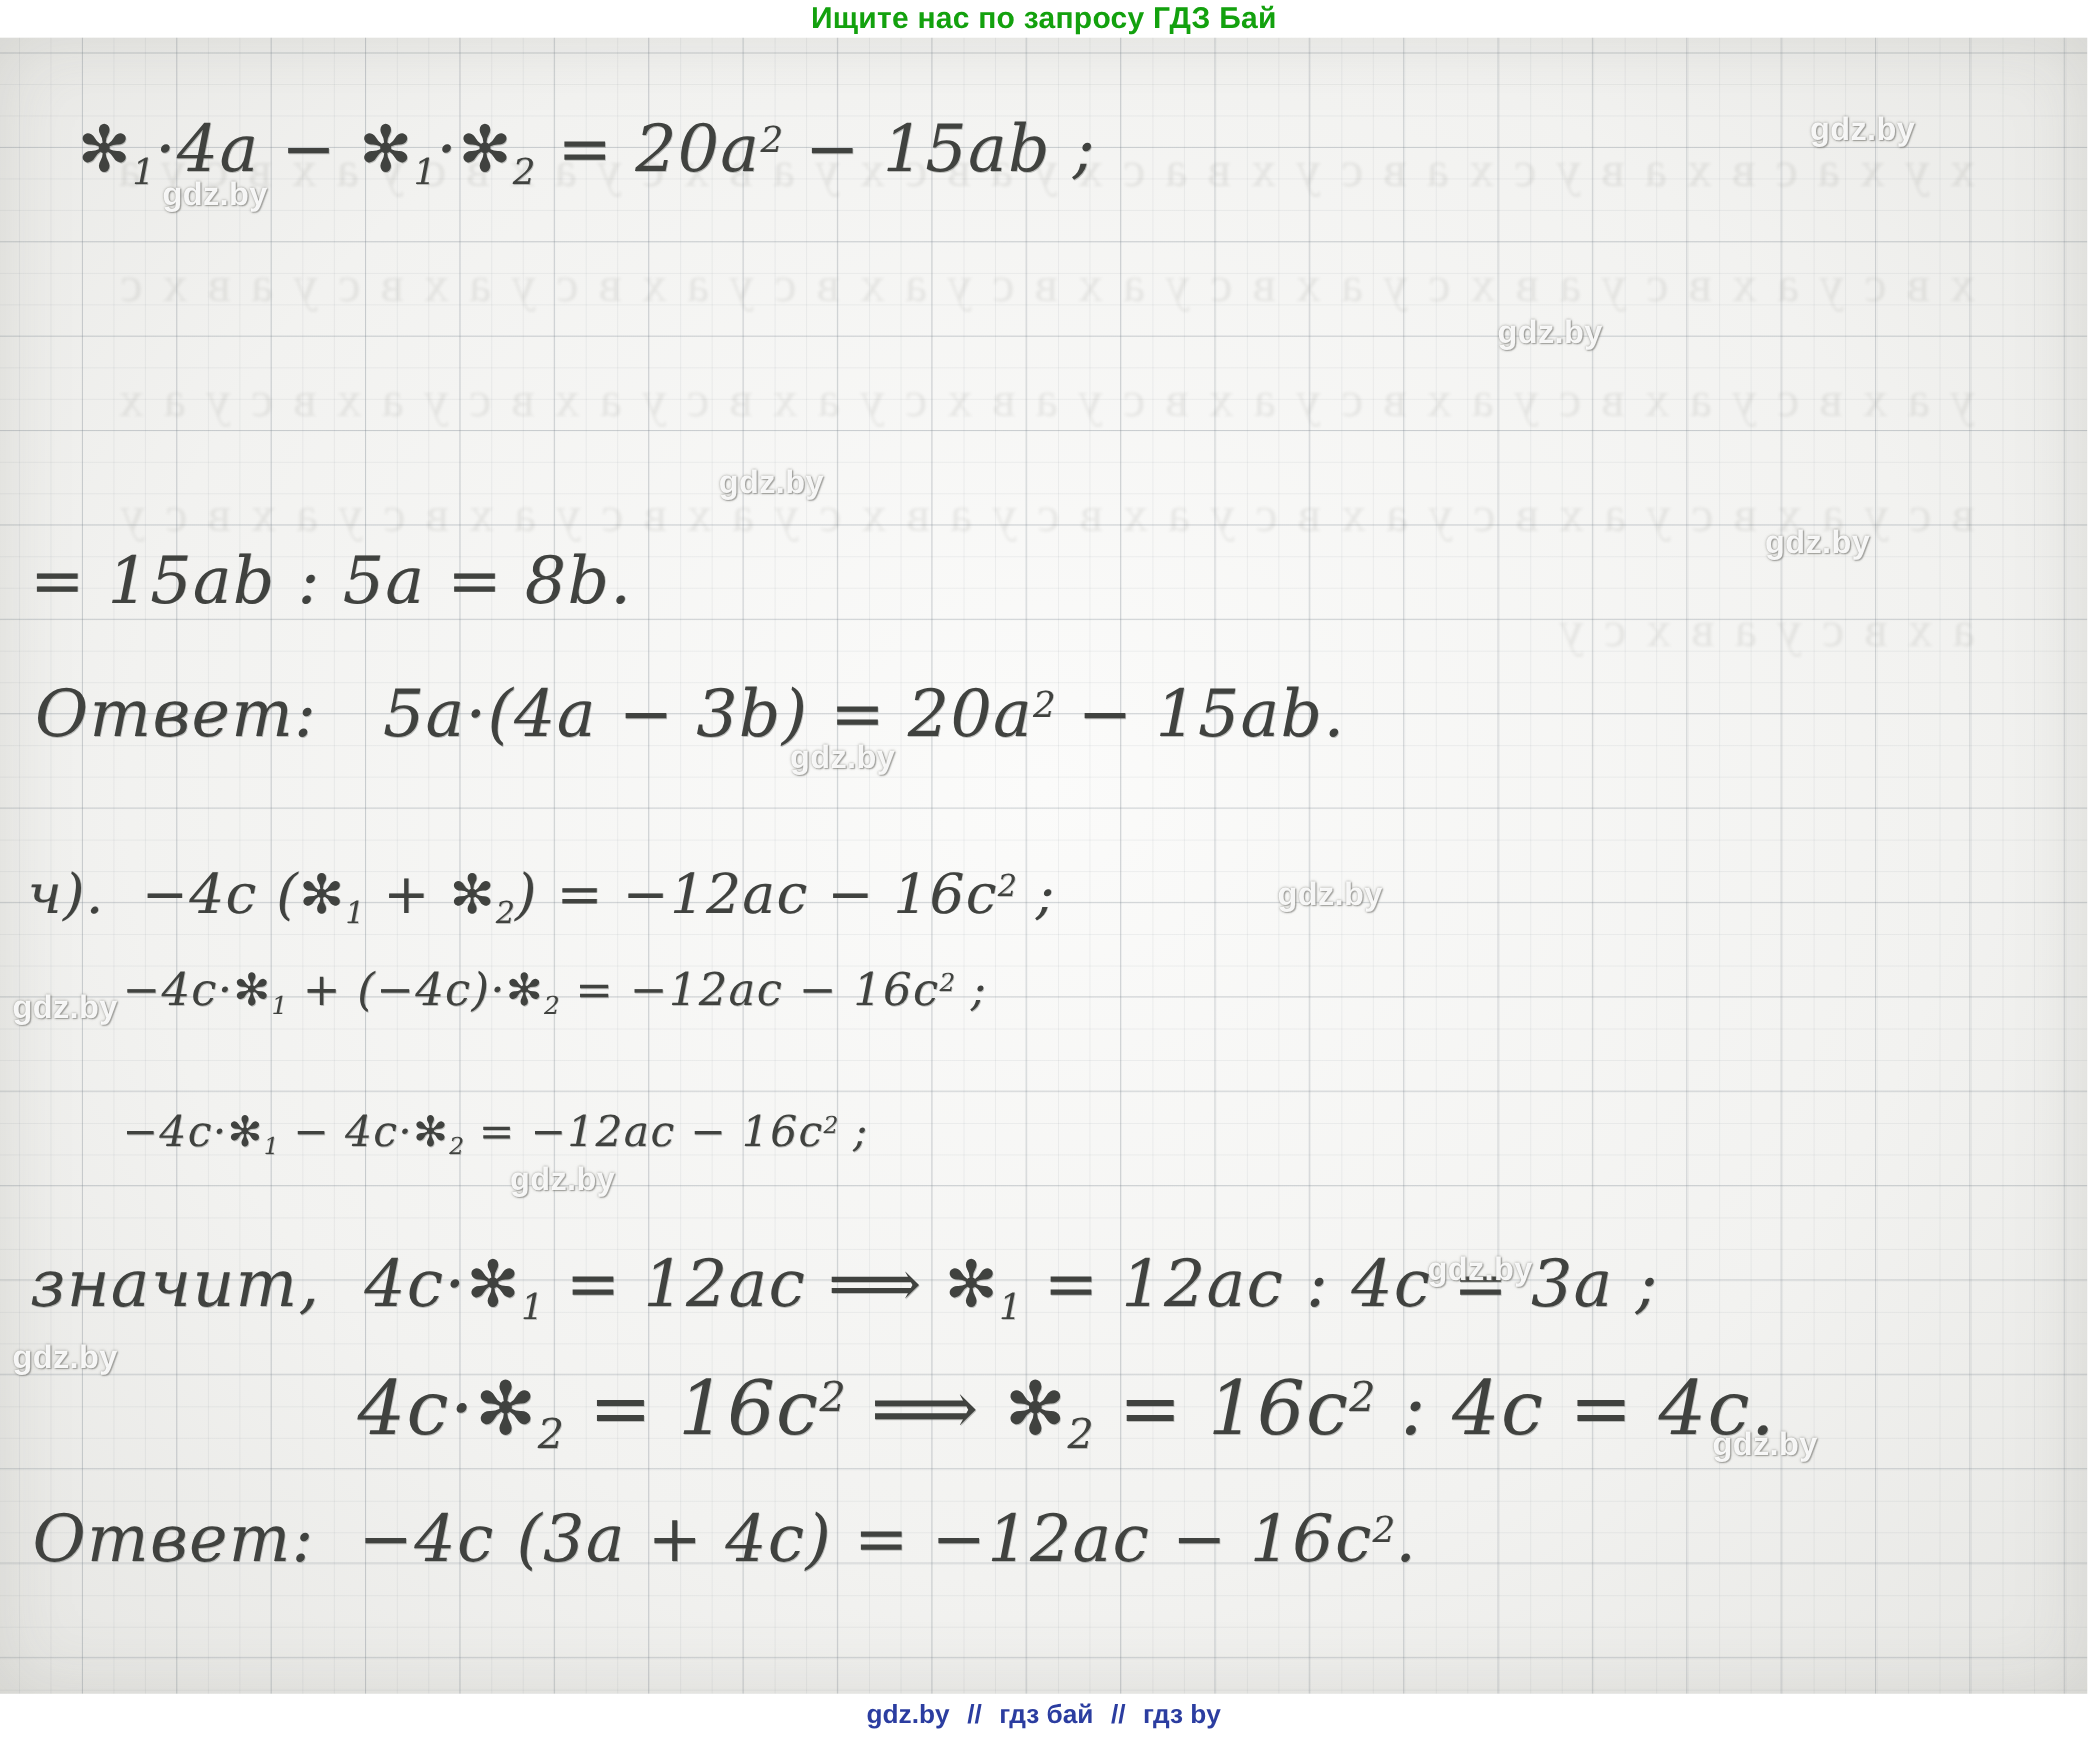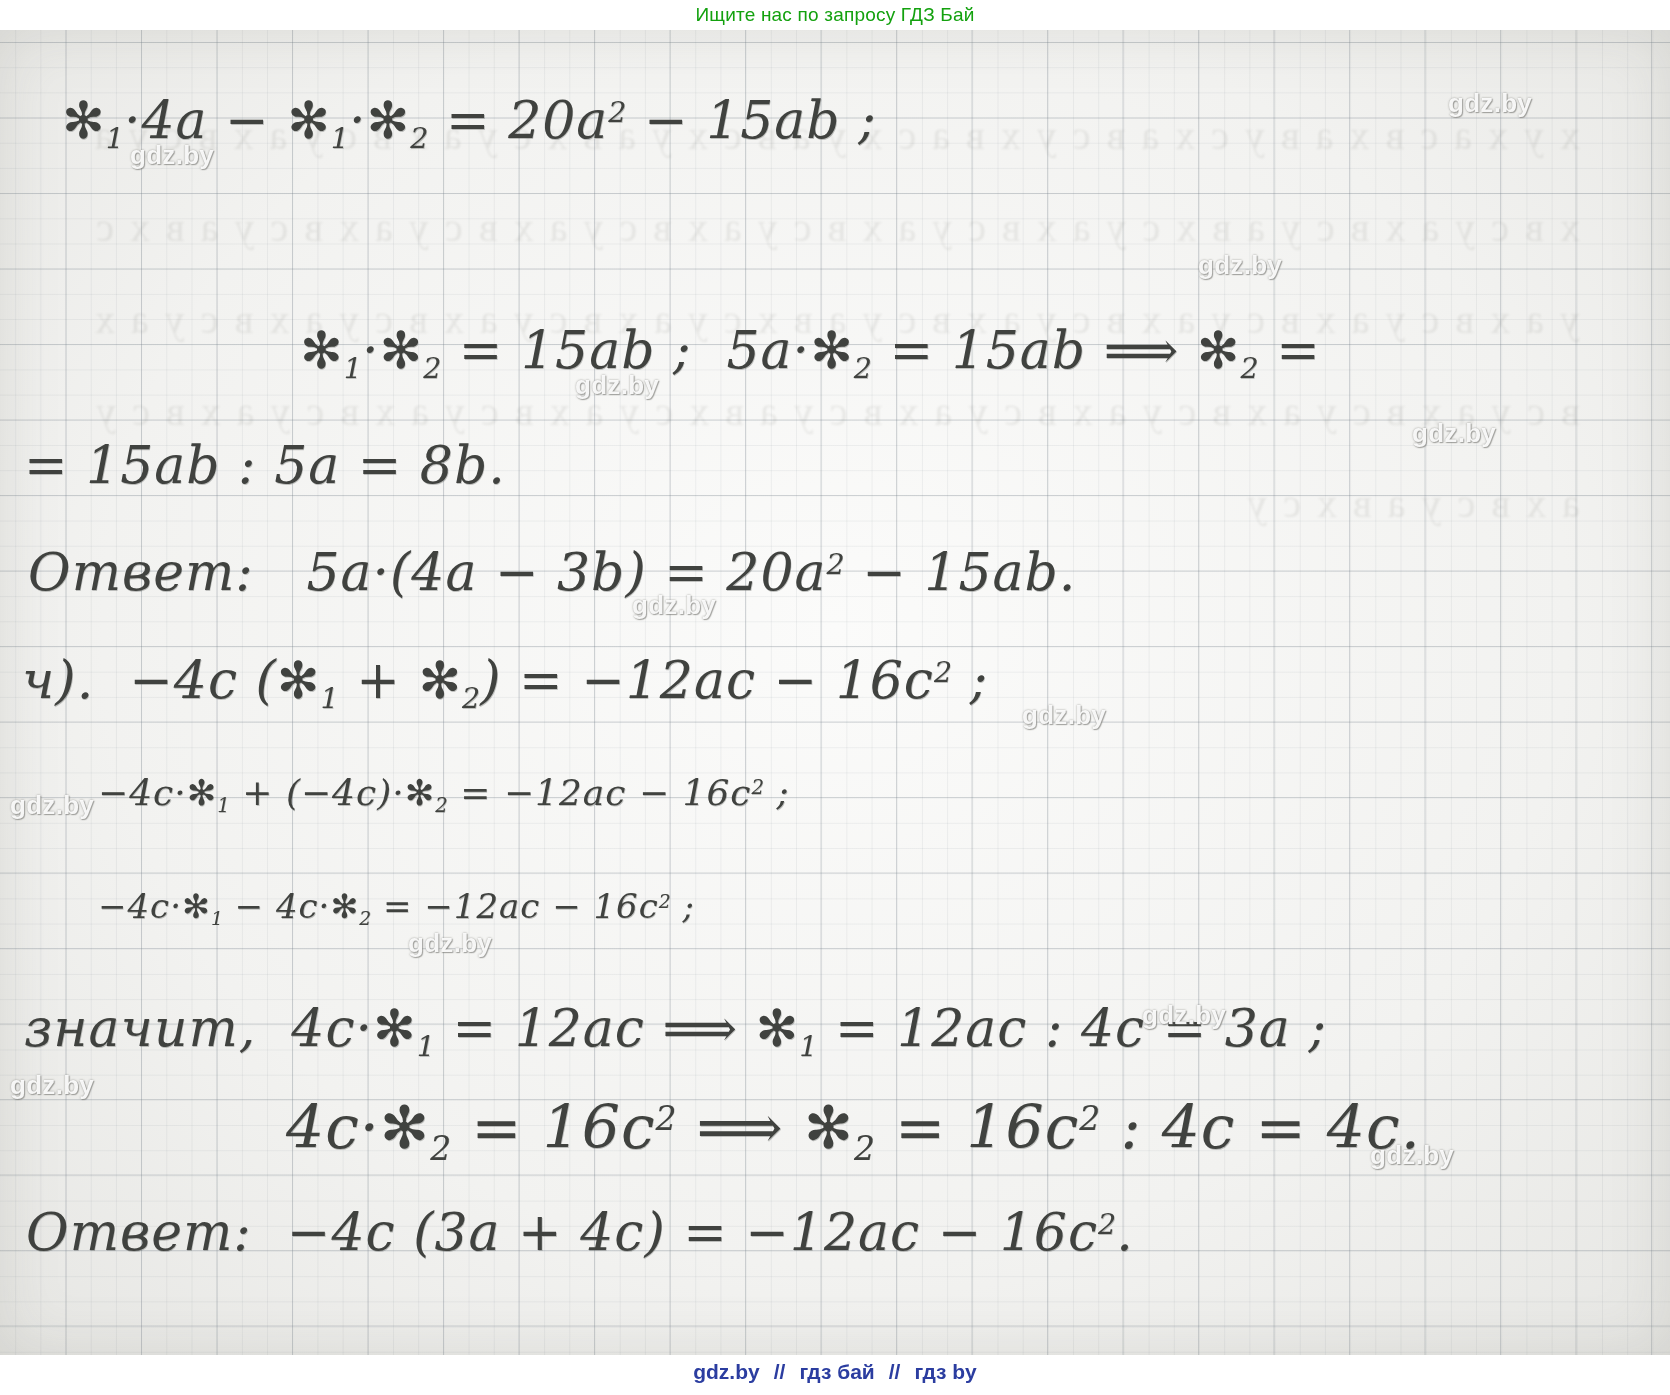--- a/index.html
+++ b/index.html
@@ -22,22 +22,22 @@
     left: 0;
     width: 1670px;
     height: 30px;
     display: flex;
     align-items: center;
     justify-content: center;
     z-index: 40;
   }
   .top-banner-text {
     color: #13a10e;
-    font-size: 19px;
-    font-weight: normal;
+    font-size: 24px;
+    font-weight: bold;
     letter-spacing: 0.2px;
   }
 
   
   .bottom-banner {
     position: absolute;
     left: 0;
     bottom: 6px;
     width: 1670px;
     height: 34px;
@@ -180,24 +180,23 @@
     х в с у а х в с у а в х с у
     а х в с у а х в с у а х в с
     у а х в с у а х в с у а х в
     с у а х в с у а х в с у а в
     х с у а х в с у а х в с у а
     х в с у а х в с у а в х с у
   </div>
 
   <div class="hand">
     <div class="line" style="left: 62px; top: 60px; font-size: 52px;"><span class="star">✻</span><sub>1</sub>·4a − <span class="star">✻</span><sub>1</sub>·<span class="star">✻</span><sub>2</sub> = 20a<sup>2</sup> − 15ab ;</div>
-    <div class="line" style="left: 300px; top: 290px; font-size: 52px;"><span class="star">✻</span><sub>1</sub>·<span class="star">✻</span><sub>2</sub> = 15ab ;&nbsp; 5a·<span class="star">✻</span><sub>2</sub> = 15ab ⟹ <span class="star">✻</span><sub>2</sub> =</div>
     <div class="line" style="left: 24px; top: 405px; font-size: 52px;">= 15ab : 5a = 8b.</div>
     <div class="line" style="left: 28px; top: 512px; font-size: 52px;">Ответ:&nbsp;&nbsp; 5a·(4a − 3b) = 20a<sup>2</sup> − 15ab.</div>
-    <div class="line" style="left: 22px; top: 620px; font-size: 52px;">ч).&nbsp; −4c (<span class="star">✻</span><sub>1</sub> + <span class="star">✻</span><sub>2</sub>) = −12ac − 16c<sup>2</sup> ;</div>
+    <div class="line" style="left: 22px; top: 660px; font-size: 44px;">ч).&nbsp; −4c (<span class="star">✻</span><sub>1</sub> + <span class="star">✻</span><sub>2</sub>) = −12ac − 16c<sup>2</sup> ;</div>
     <div class="line" style="left: 98px; top: 742px; font-size: 36px;">−4c·<span class="star">✻</span><sub>1</sub> + (−4c)·<span class="star">✻</span><sub>2</sub> = −12ac − 16c<sup>2</sup> ;</div>
     <div class="line" style="left: 98px; top: 856px; font-size: 34px;">−4c·<span class="star">✻</span><sub>1</sub> − 4c·<span class="star">✻</span><sub>2</sub> = −12ac − 16c<sup>2</sup> ;</div>
     <div class="line" style="left: 24px; top: 968px; font-size: 52px;">значит,&nbsp; 4c·<span class="star">✻</span><sub>1</sub> = 12ac ⟹ <span class="star">✻</span><sub>1</sub> = 12ac : 4c = 3a ;</div>
     <div class="line" style="left: 286px; top: 1062px; font-size: 60px;">4c·<span class="star">✻</span><sub>2</sub> = 16c<sup>2</sup> ⟹ <span class="star">✻</span><sub>2</sub> = 16c<sup>2</sup> : 4c = 4c.</div>
     <div class="line" style="left: 26px; top: 1172px; font-size: 52px;">Ответ:&nbsp; −4c (3a + 4c) = −12ac − 16c<sup>2</sup>.</div>
   </div>
 
   <div class="edge-shadow"></div>
 </div>
 

